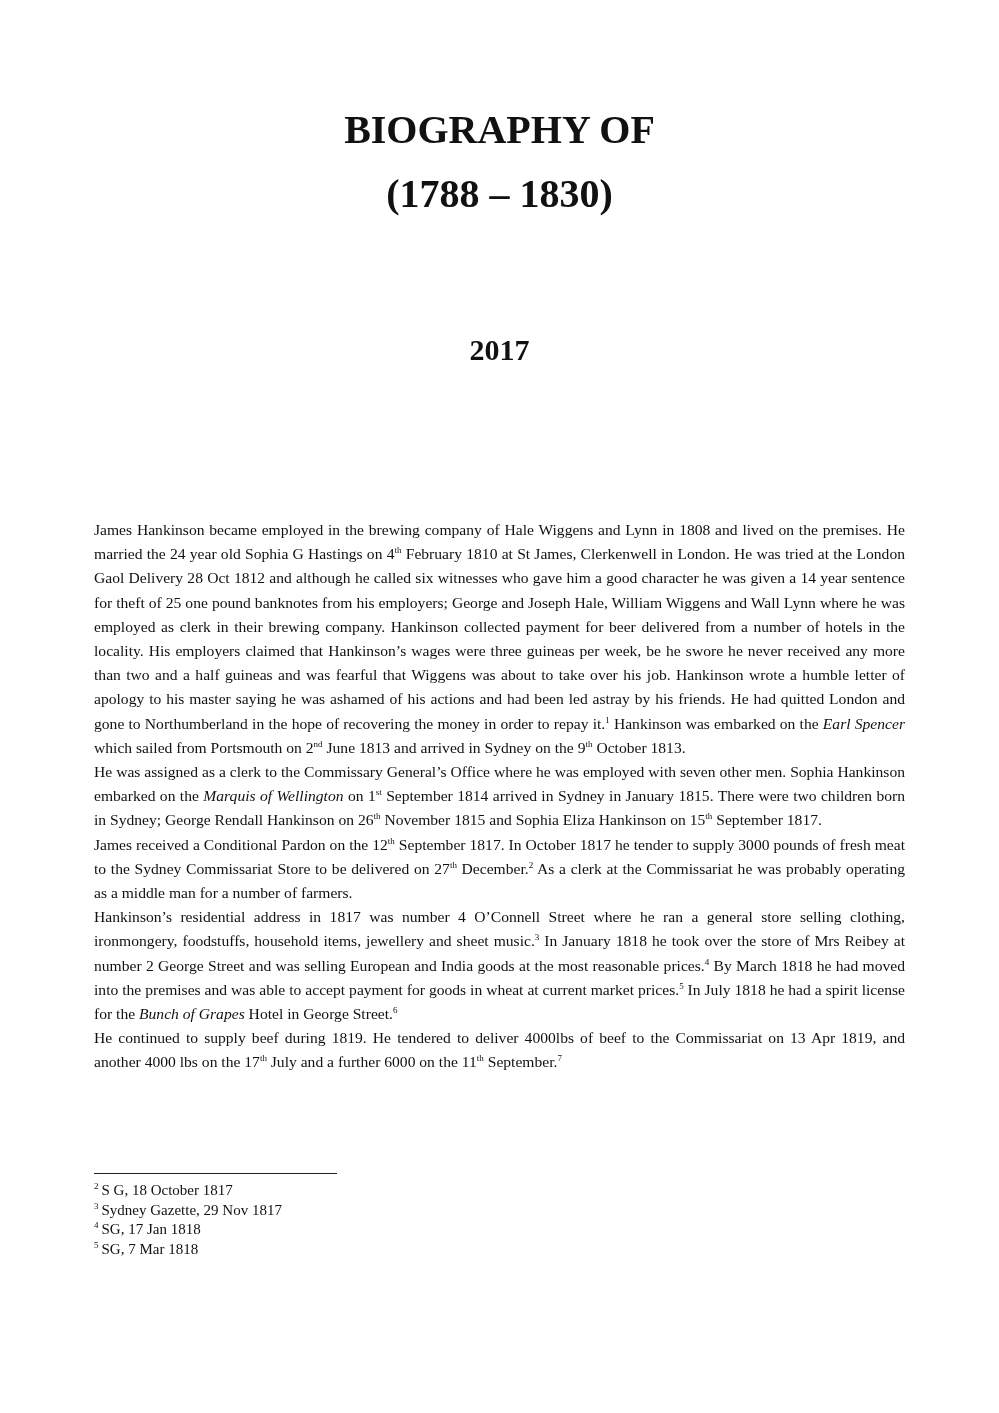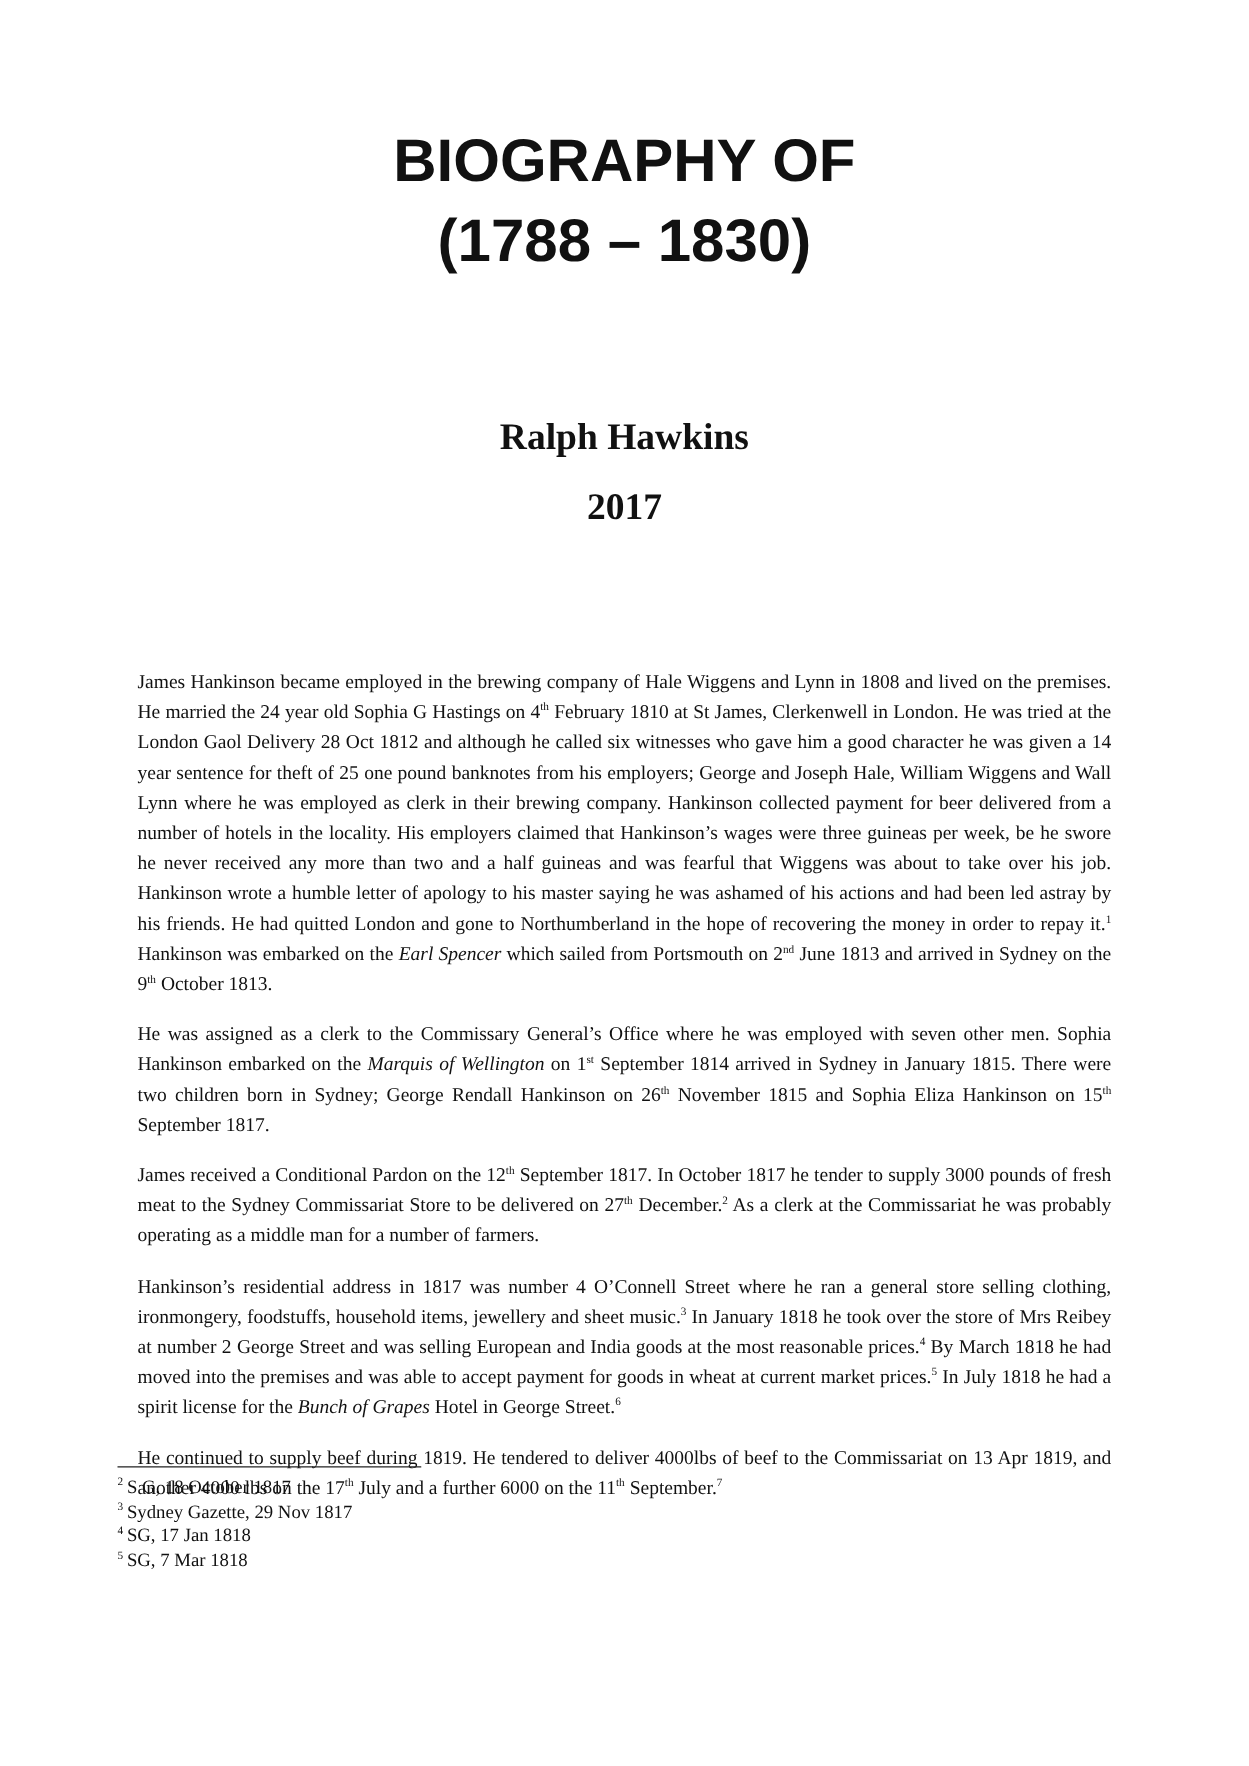--- a/index.html
+++ b/index.html
@@ -2,33 +2,33 @@
 <html><head>
   <meta charset="utf-8">
   <style>
     html, body { margin: 0; padding: 0; background: #ffffff; }
     body {
       width: 999px; height: 1413px; position: relative; overflow: hidden;
       font-family: "Liberation Serif", serif; color: #111;
     }
     .title-block { position: absolute; left: 0; right: 0; top: 98px; text-align: center; }
     .title-line {
-      font-family: Liberation Sans, sans-serif; font-weight: bold;
-      font-size: 48px; line-height: 64px; margin: 0; letter-spacing: 0px;
+      font-family: Liberation Serif, serif; font-weight: bold;
+      font-size: 40px; line-height: 64px; margin: 0; letter-spacing: 0px;
     }
     .author-block { position: absolute; left: 0; right: 0; top: 322px; text-align: center; }
     .author-line {
       font-family: "Liberation Serif", serif; font-weight: bold;
       font-size: 30px; line-height: 56px; margin: 0;
     }
     .body-text {
       position: absolute; left: 94px; width: 811px; top: 518px;
       font-size: 15.6px; line-height: 24.2px; text-align: justify;
     }
-    .para { margin: 16px; text-align: justify; }
+    .para { margin: 0; text-align: justify; }
     sup { font-size: 9px; line-height: 0; vertical-align: 6px; }
     .fn-rule {
       position: absolute; left: 94px; top: 1173px; width: 243px; height: 0;
       border-top: 1px solid #222;
     }
     .footnotes {
       position: absolute; left: 94px; top: 1181px; width: 811px;
       font-size: 15px; line-height: 19.6px;
     }
     .fn { margin: 0; white-space: nowrap; }
@@ -37,21 +37,20 @@
   </style>
 </head>
 <body>
 
 <div class="title-block">
   <p class="title-line">BIOGRAPHY OF</p>
   <p class="title-line">(1788 – 1830)</p>
 </div>
 
 <div class="author-block">
-  <p class="author-line">Ralph Hawkins</p>
   <p class="author-line">2017</p>
 </div>
 
 <div class="body-text">
   <p class="para"><span>James Hankinson became employed in the brewing company of Hale Wiggens and Lynn in 1808 and lived on the premises.  He married the 24 year old Sophia G Hastings on 4</span><sup>th</sup><span> February 1810 at St James, Clerkenwell in London.  He was tried at the London Gaol Delivery 28 Oct 1812 and although he called six witnesses who gave him a good character he was given a 14 year sentence for theft of 25 one pound banknotes from his employers; George and Joseph Hale, William Wiggens and Wall Lynn where he was employed as clerk in their brewing company.  Hankinson collected payment for beer delivered from a number of hotels in the locality.  His employers claimed that Hankinson’s wages were three guineas per week, be he swore he never received any more than two and a half guineas and was fearful that Wiggens was about to take over his job.  Hankinson wrote a humble letter of apology to his master saying he was ashamed of his actions and had been led astray by his friends.  He had quitted London and gone to Northumberland in the hope of recovering the money in order to repay it.</span><sup>1</sup><span>  Hankinson was embarked on the </span><em>Earl Spencer</em><span> which sailed from Portsmouth on 2</span><sup>nd</sup><span> June 1813 and arrived in Sydney on the 9</span><sup>th</sup><span> October 1813.</span></p>
 
   <p class="para"><span>He was assigned as a clerk to the Commissary General’s Office where he was employed with seven other men.  Sophia Hankinson embarked on the </span><em>Marquis of Wellington</em><span> on 1</span><sup>st</sup><span> September 1814 arrived in Sydney in January 1815.  There were two children born in Sydney; George Rendall Hankinson on 26</span><sup>th</sup><span> November 1815 and Sophia Eliza Hankinson on 15</span><sup>th</sup><span> September 1817.</span></p>
 
   <p class="para"><span>James received a Conditional Pardon on the 12</span><sup>th</sup><span> September 1817.  In October 1817 he tender to supply 3000 pounds of fresh meat to the Sydney Commissariat Store to be delivered on 27</span><sup>th</sup><span> December.</span><sup>2</sup><span>  As a clerk at the Commissariat he was probably operating as a middle man for a number of farmers.</span></p>
 

